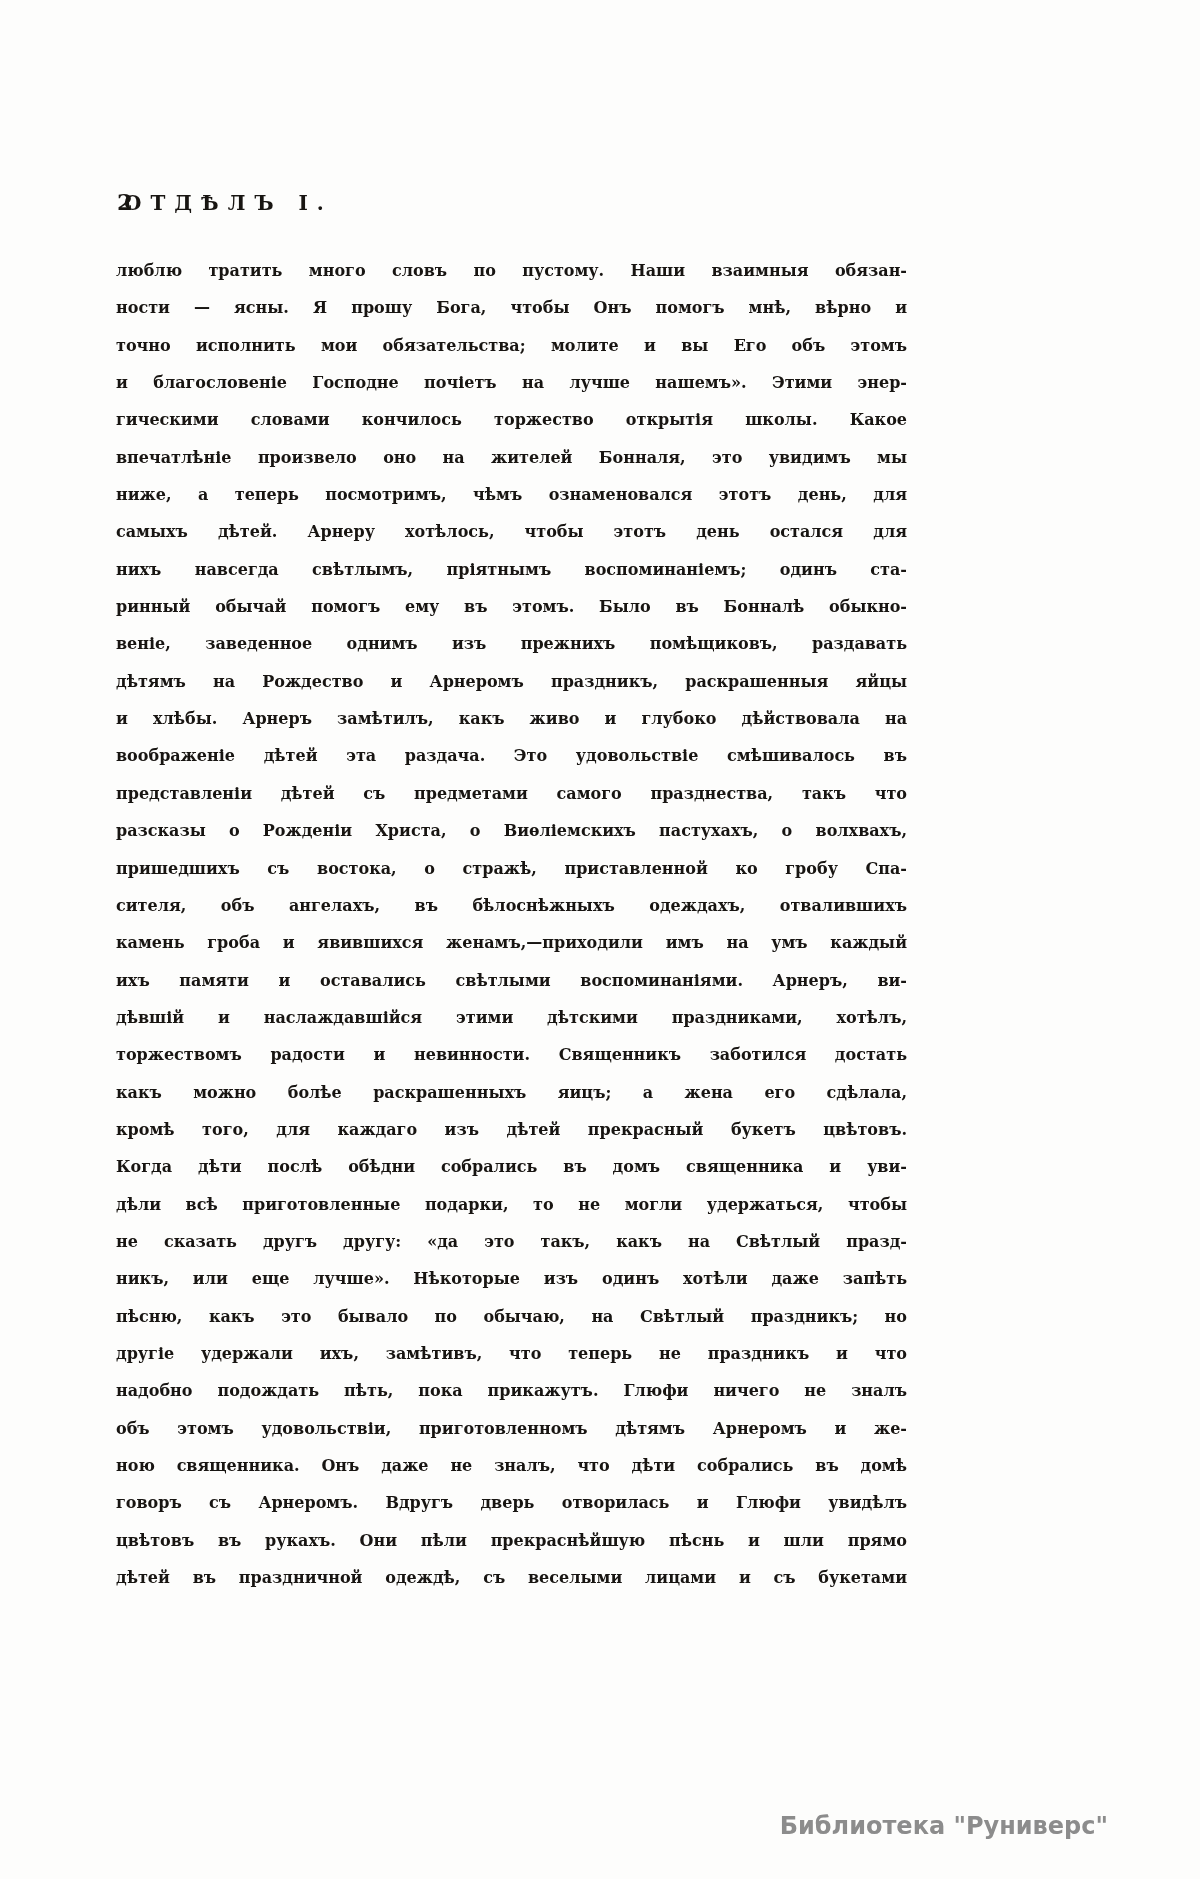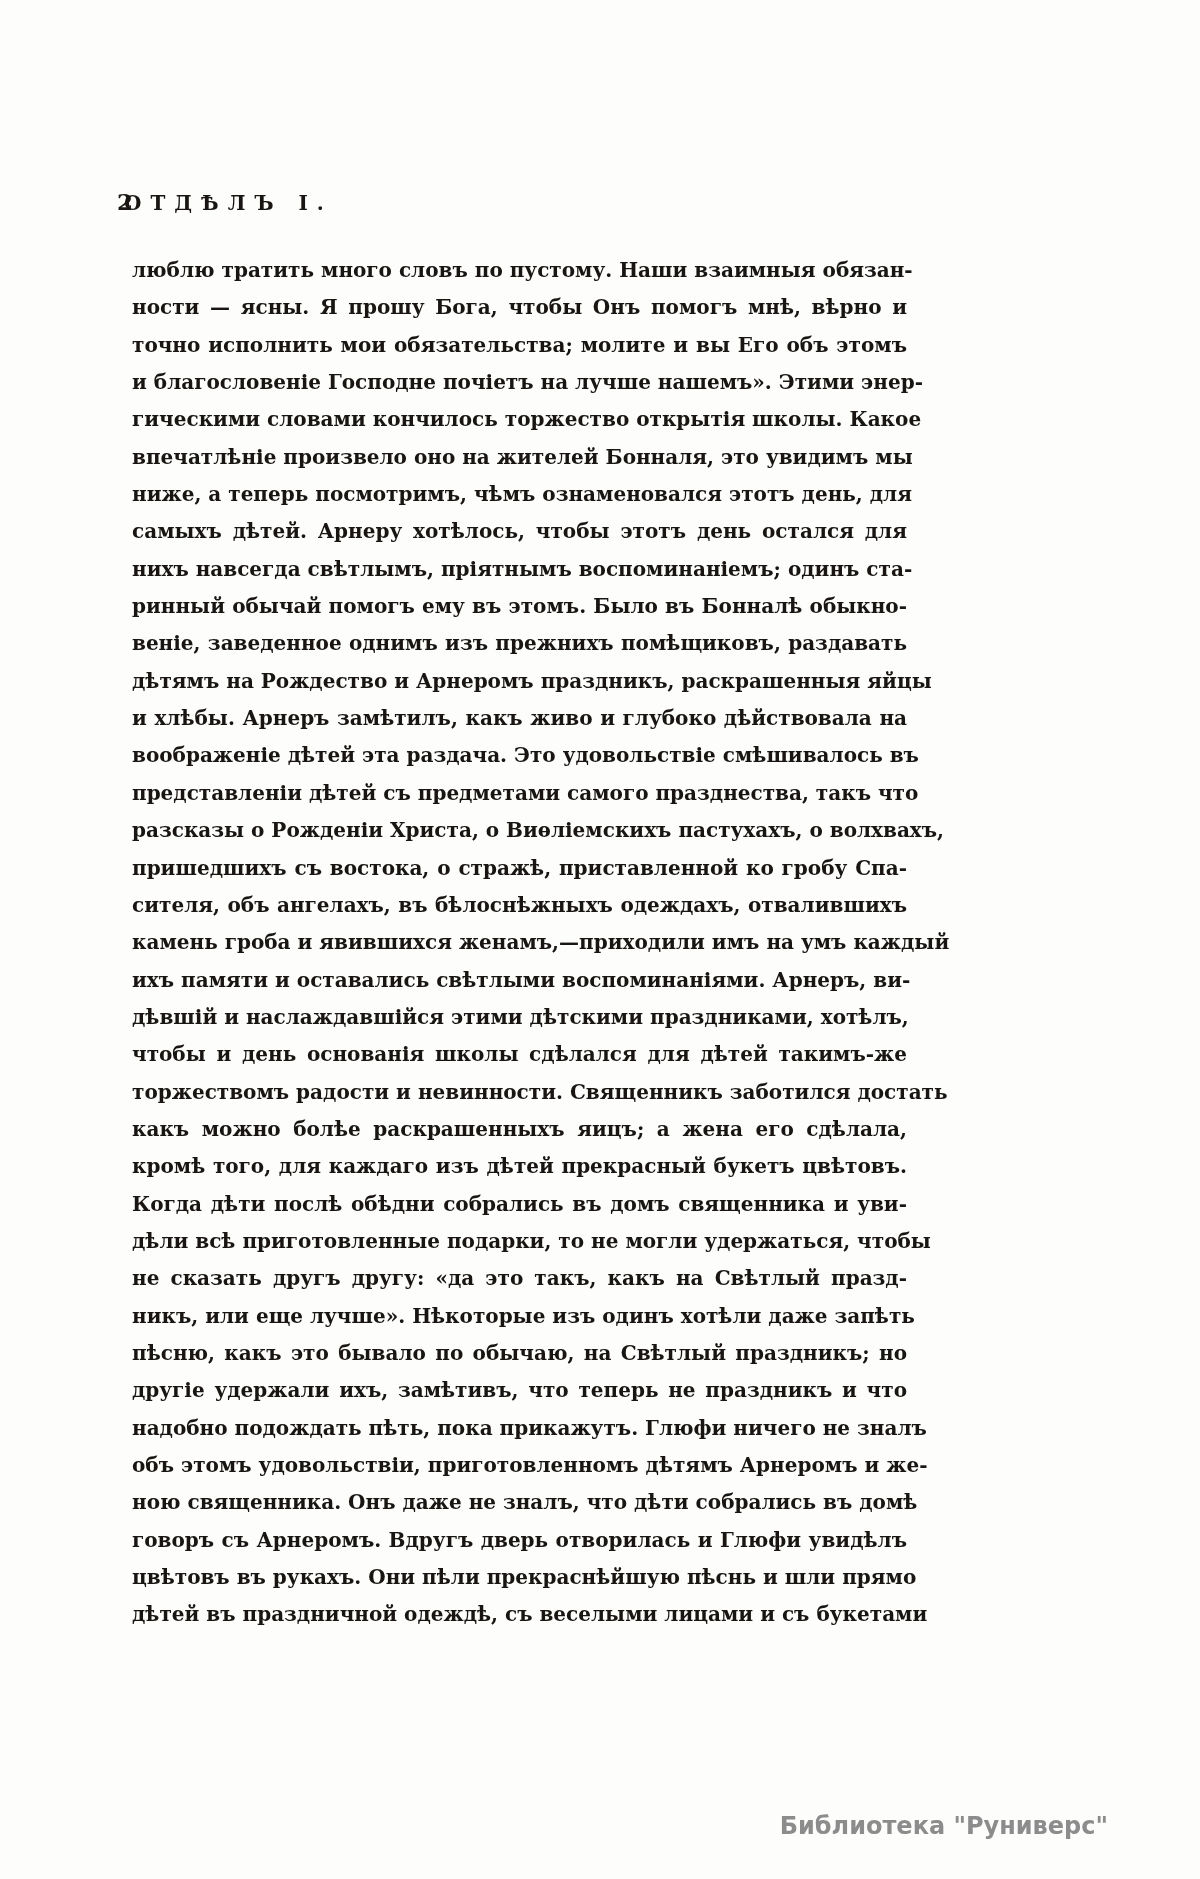--- a/index.html
+++ b/index.html
@@ -33,26 +33,25 @@
   }
   .textblock {
     position: absolute;
     left: 116px;
     top: 252px;
     width: 791px;
   }
   .line {
     height: 37.35px;
     line-height: 37.35px;
-    font-size: 20px;
+    font-size: 16px;
     font-weight: 700;
     text-align: justify;
     text-align-last: justify;
     white-space: nowrap;
-    margin-left: 16px;
   }
   .footer {
     position: absolute;
     left: 0;
     top: 1812px;
     width: 1108px;
     text-align: right;
     font-family: "DejaVu Sans", sans-serif;
     font-size: 24px;
     font-weight: 700;
@@ -80,21 +79,20 @@
       <div class="line">дѣтямъ на Рождество и Арнеромъ праздникъ, раскрашенныя яйцы</div>
       <div class="line">и хлѣбы. Арнеръ замѣтилъ, какъ живо и глубоко дѣйствовала на</div>
       <div class="line">воображеніе дѣтей эта раздача. Это удовольствіе смѣшивалось въ</div>
       <div class="line">представленіи дѣтей съ предметами самого празднества, такъ что</div>
       <div class="line">разсказы о Рожденіи Христа, о Виѳліемскихъ пастухахъ, о волхвахъ,</div>
       <div class="line">пришедшихъ съ востока, о стражѣ, приставленной ко гробу Спа-</div>
       <div class="line">сителя, объ ангелахъ, въ бѣлоснѣжныхъ одеждахъ, отвалившихъ</div>
       <div class="line">камень гроба и явившихся женамъ,—приходили имъ на умъ каждый</div>
       <div class="line">ихъ памяти и оставались свѣтлыми воспоминаніями. Арнеръ, ви-</div>
       <div class="line">дѣвшій и наслаждавшійся этими дѣтскими праздниками, хотѣлъ,</div>
-      <div class="line">чтобы и день основанія школы сдѣлался для дѣтей такимъ-же</div>
       <div class="line">торжествомъ радости и невинности. Священникъ заботился достать</div>
       <div class="line">какъ можно болѣе раскрашенныхъ яицъ; а жена его сдѣлала,</div>
       <div class="line">кромѣ того, для каждаго изъ дѣтей прекрасный букетъ цвѣтовъ.</div>
       <div class="line">Когда дѣти послѣ обѣдни собрались въ домъ священника и уви-</div>
       <div class="line">дѣли всѣ приготовленные подарки, то не могли удержаться, чтобы</div>
       <div class="line">не сказать другъ другу: «да это такъ, какъ на Свѣтлый празд-</div>
       <div class="line">никъ, или еще лучше». Нѣкоторые изъ одинъ хотѣли даже запѣть</div>
       <div class="line">пѣсню, какъ это бывало по обычаю, на Свѣтлый праздникъ; но</div>
       <div class="line">другіе удержали ихъ, замѣтивъ, что теперь не праздникъ и что</div>
       <div class="line">надобно подождать пѣть, пока прикажутъ. Глюфи ничего не зналъ</div>

